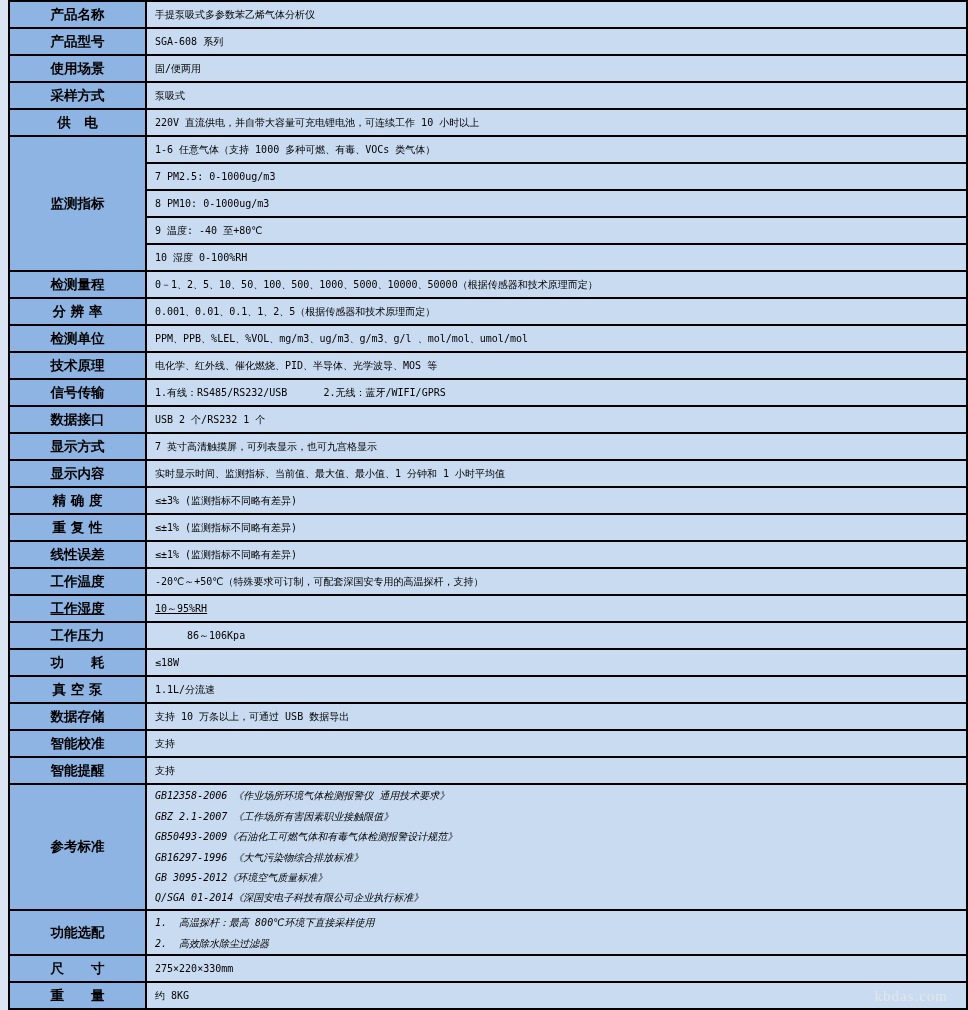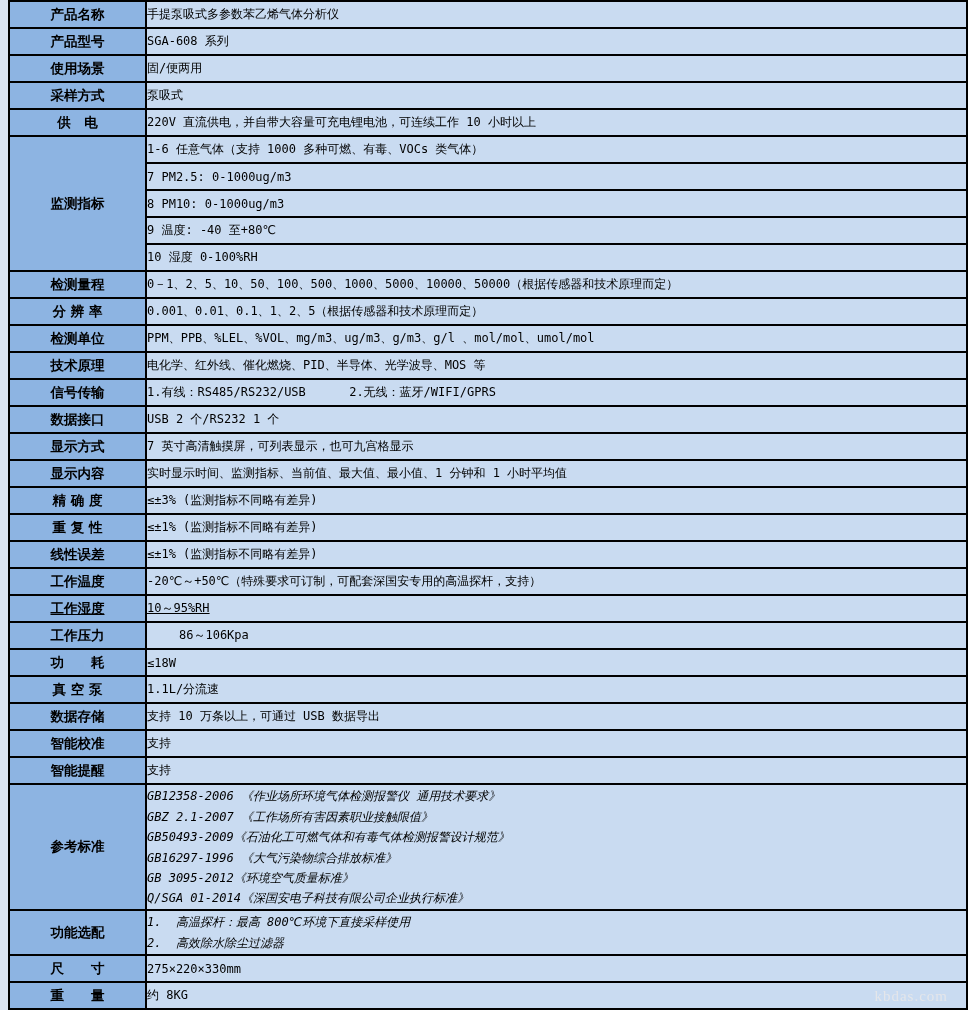--- a/index.html
+++ b/index.html
@@ -36,22 +36,23 @@
   }
   .value-area{
     flex:1;
     display:flex;flex-direction:column;
     min-width:0;
   }
   .value-cell{
     box-sizing:border-box;
     flex:1;
     display:flex;align-items:center;
+    padding-left:8px;
     font-family:"DejaVu Sans Mono","DejaVu Sans",monospace,sans-serif;
-    font-size:12px;color:#000;
+    font-size:10px;color:#000;
     white-space:pre;
     overflow:hidden;
   }
   .value-cell.sub{border-bottom:2px solid #000;}
   .value-cell.sub:last-child{border-bottom:none;}
   .value-cell.block{
     flex-direction:column;align-items:flex-start;justify-content:center;
     padding-top:1px;
   }
   .value-cell.block .line{line-height:20.4px;font-style:italic;}

